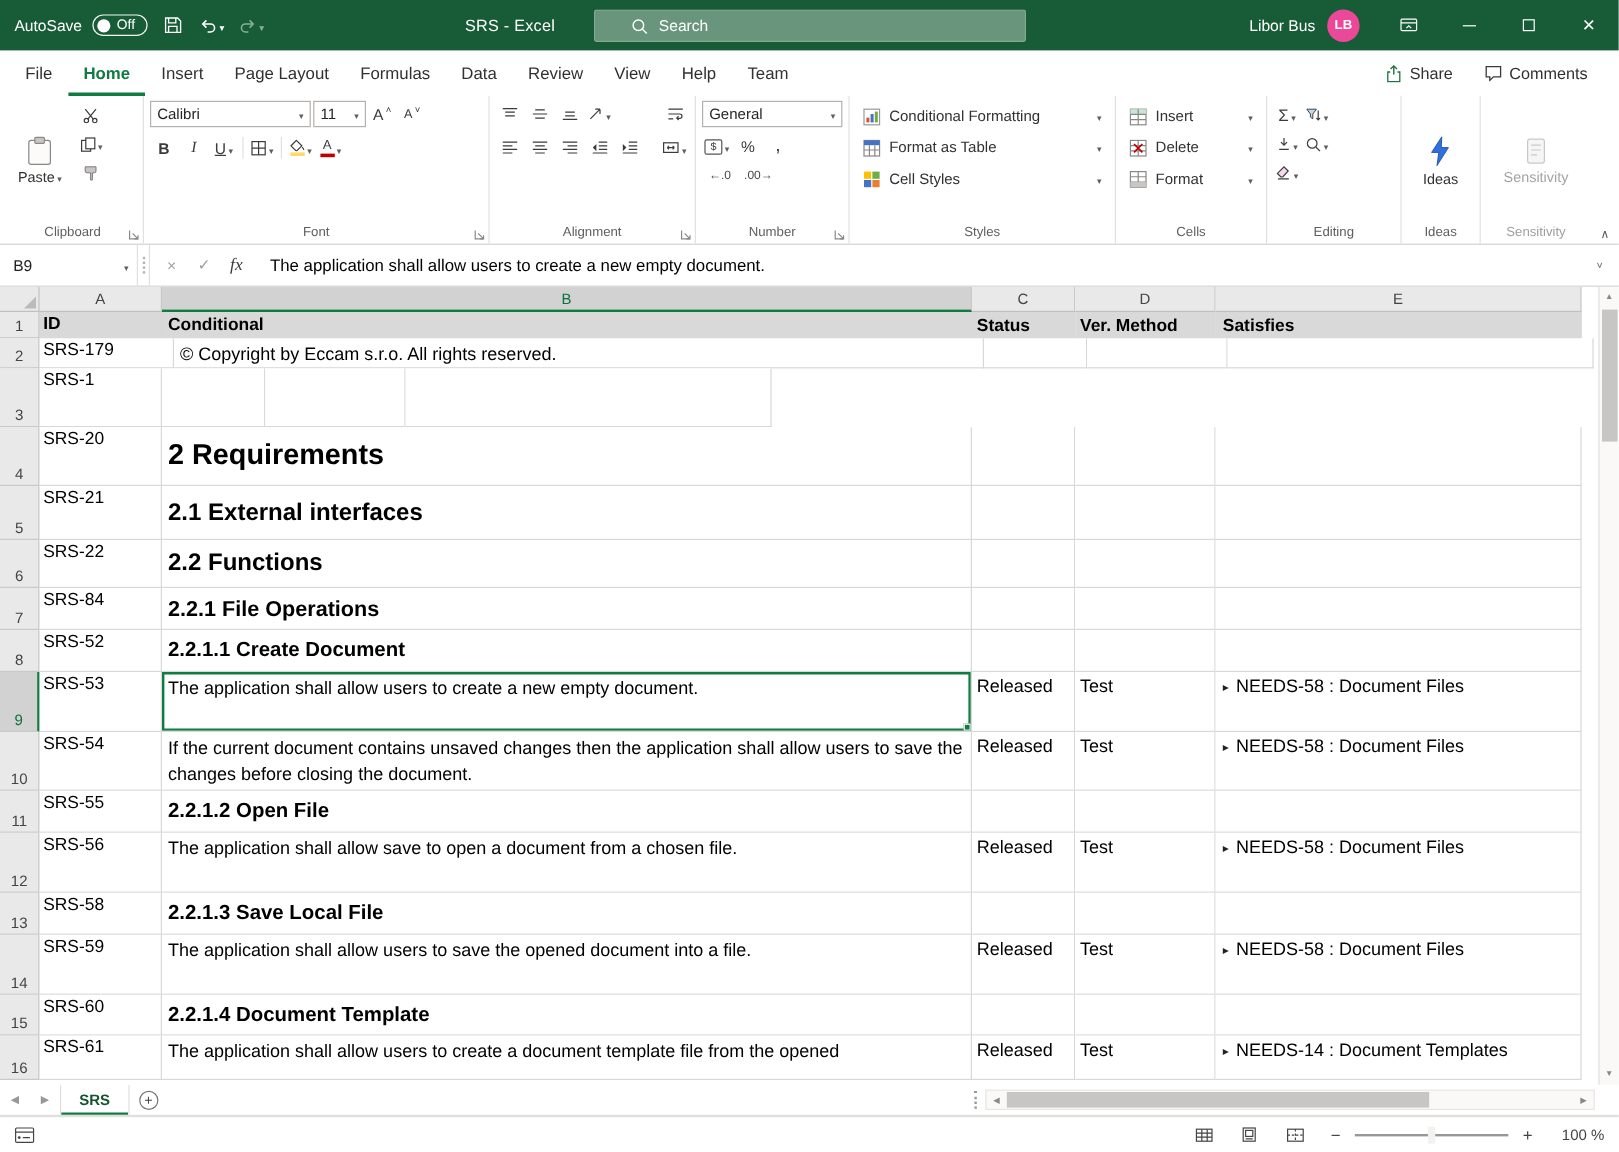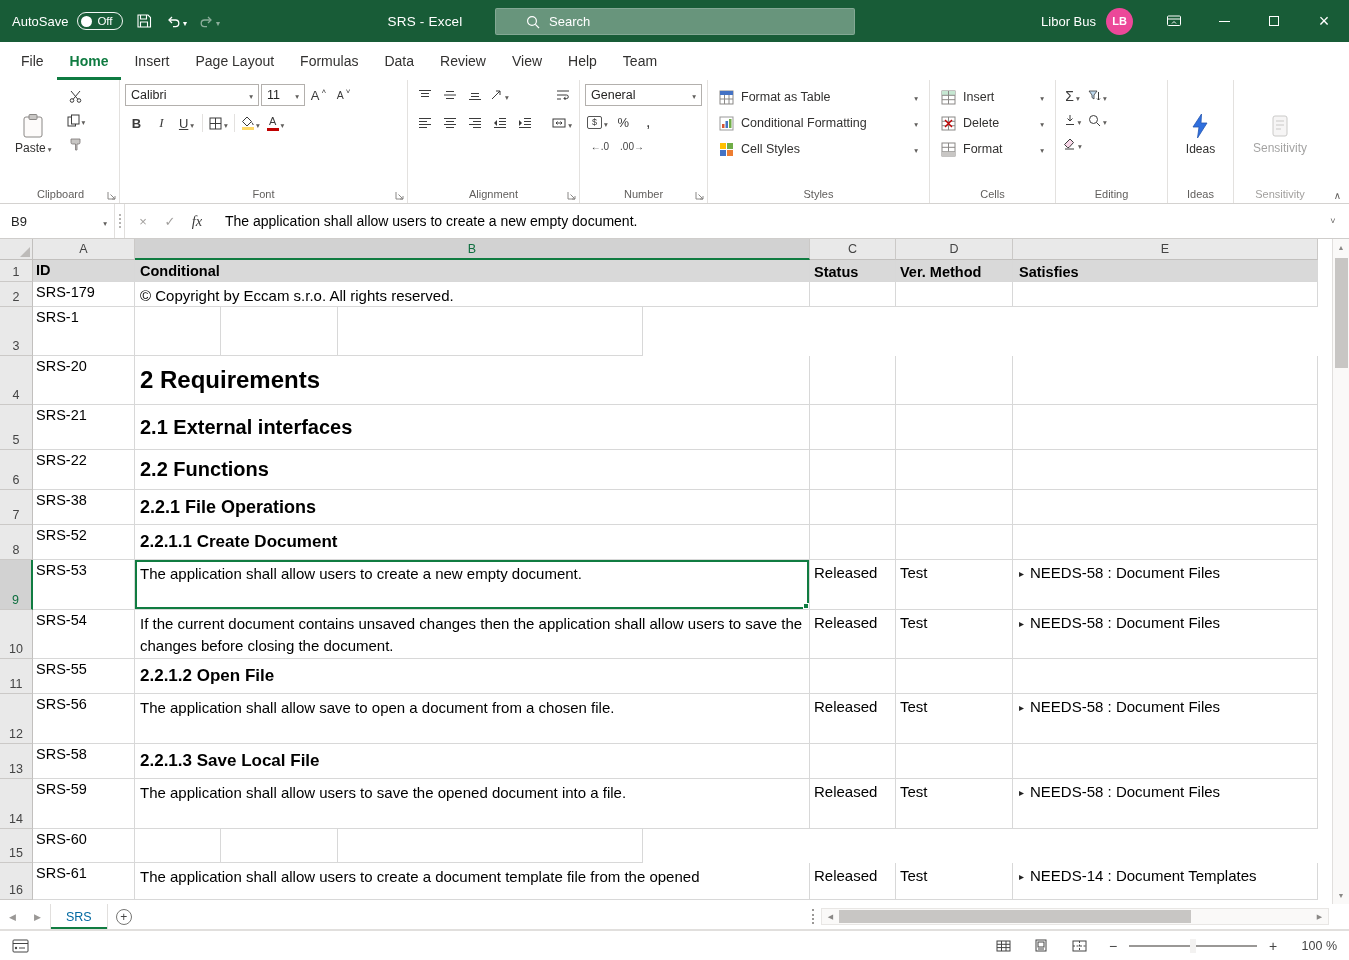--- a/index.html
+++ b/index.html
@@ -104,21 +104,21 @@
   .fillhandle{position:absolute;right:0;bottom:0;width:6px;height:6px;background:#107C41;border:1px solid #fff}
   .tri{font-size:10px;line-height:1.9;color:#222}
   .vscroll{position:absolute;right:0;top:0;bottom:0;width:17px;background:#FAF9F8;border-left:1px solid #E1DFDD;display:flex;flex-direction:column;align-items:center}
   .varrow{height:17px;display:flex;align-items:center;justify-content:center;color:#8A8886;font-size:7px;width:100%}
   .vthumb{width:13px;background:#C8C6C4;height:110px;margin-top:2px}
   .vspacer{flex:1}
 
   
   .sheetbar{flex:0 0 26px;display:flex;align-items:stretch;background:#fff;border-bottom:1px solid #E1DFDD}
   .sb-nav{width:25px;display:flex;align-items:center;justify-content:center;color:#9A9896;font-size:9px}
-  .sheettab{padding:0 15px;display:flex;align-items:center;font-size:12.5px;font-weight:400;color:#0369a1;border-right:1px solid #E1DFDD;border-left:1px solid #E1DFDD;box-shadow:inset 0 -2px 0 #107C41;background:#fff}
+  .sheettab{padding:0 15px;display:flex;align-items:center;font-size:12.5px;font-weight:700;color:#14532d;border-right:1px solid #E1DFDD;border-left:1px solid #E1DFDD;box-shadow:inset 0 -2px 0 #107C41;background:#fff}
   .sb-add{width:32px;display:flex;align-items:center;justify-content:center}
   .sb-add-circle{width:16px;height:16px;border-radius:50%;border:1px solid #767674;color:#444;display:flex;align-items:center;justify-content:center;font-size:12px;line-height:0}
   .sb-spacer{flex:1}
   .sb-split{height:15px;border-left:2px dotted #9A9896;margin:5px 7px 0 0}
   .hscroll{display:flex;align-items:center;width:508px;margin:4px 20px 0 0;height:17px;background:#FAF9F8;border:1px solid #E8E6E4}
   .hs-arrow{width:17px;height:100%;display:flex;align-items:center;justify-content:center;color:#8A8886;font-size:7px}
   .hs-track{flex:1;height:100%;position:relative}
   .hs-thumb{position:absolute;left:0;top:1px;bottom:1px;width:352px;background:#C8C6C4}
 
   
@@ -204,20 +204,36 @@
         <div class="rtab active">Home</div>
         <div class="rtab">Insert</div>
         <div class="rtab">Page Layout</div>
         <div class="rtab">Formulas</div>
         <div class="rtab">Data</div>
         <div class="rtab">Review</div>
         <div class="rtab">View</div>
         <div class="rtab">Help</div>
         <div class="rtab">Team</div>
       </div>
+    <div class="tab-actions">
+      <span class="action-btn">
+        <svg width="15" height="15" viewBox="0 0 15 15">
+            <path d="M7.5 1v7" stroke="#217346" fill="none" stroke-width="1.2"></path>
+            <path d="M4.8 3.5L7.5 1l2.7 2.5" fill="none" stroke="#217346" stroke-width="1.2"></path>
+            <path d="M4.5 6H2.5v8h10V6h-2" fill="none" stroke="#217346" stroke-width="1.1"></path>
+          </svg>
+        <span>Share</span>
+      </span>
+      <span class="action-btn">
+        <svg width="15" height="14" viewBox="0 0 15 14">
+            <path d="M1.5 1.5h12v8.5H7.5l-3 3v-3h-3z" fill="none" stroke="#3b3b3b" stroke-width="1.1"></path>
+          </svg>
+        <span>Comments</span>
+      </span>
+    </div>
   </div>
 
   <div class="ribbon">
 
     <div class="rgroup" style="width:118px">
       <div class="rg-body">
         <span class="bigbtn">
           <svg width="22" height="25" viewBox="0 0 22 25">
               <rect x="2" y="4" width="18" height="20" rx="2" fill="#FDFBFA" stroke="#8A8886"></rect>
               <rect x="7" y="1.5" width="8" height="5" rx="1" fill="#C8C6C4" stroke="#8A8886"></rect>
@@ -427,38 +443,38 @@
             <path d="M1 1v7h7" fill="none" stroke="#8A8886"></path>
             <path d="M3.5 3.5L8 8M8 5v3H5" fill="none" stroke="#8A8886"></path>
           </svg></span>
     </div>
 
     <div class="rgroup" style="width:222px">
       <div class="rg-col">
         <span class="stylerow">
           <span class="st-ic">
               <svg width="15" height="15" viewBox="0 0 15 15">
-                <rect x="1" y="1" width="13" height="13" fill="#fff" stroke="#8A8886"></rect>
-                <rect x="1" y="1" width="13" height="4" fill="#4472C4"></rect>
-                <path d="M1 9h13M5.5 5v9M10 5v9" stroke="#8A8886"></path>
-              </svg>
-            </span>
-          <span class="st-label">Format as Table</span>
-            <span class="caret"></span>
-        </span>
-        <span class="stylerow">
-          <span class="st-ic">
-              <svg width="15" height="15" viewBox="0 0 15 15">
                 <rect x="1" y="1" width="13" height="13" fill="#fff" stroke="#999"></rect>
                 <rect x="3" y="8" width="2.5" height="4" fill="#D65532"></rect>
                 <rect x="6.5" y="5" width="2.5" height="7" fill="#4472C4"></rect>
                 <rect x="10" y="3" width="2.5" height="9" fill="#70AD47"></rect>
               </svg>
             </span>
           <span class="st-label">Conditional Formatting</span>
+            <span class="caret"></span>
+        </span>
+        <span class="stylerow">
+          <span class="st-ic">
+              <svg width="15" height="15" viewBox="0 0 15 15">
+                <rect x="1" y="1" width="13" height="13" fill="#fff" stroke="#8A8886"></rect>
+                <rect x="1" y="1" width="13" height="4" fill="#4472C4"></rect>
+                <path d="M1 9h13M5.5 5v9M10 5v9" stroke="#8A8886"></path>
+              </svg>
+            </span>
+          <span class="st-label">Format as Table</span>
             <span class="caret"></span>
         </span>
         <span class="stylerow">
           <span class="st-ic">
               <svg width="15" height="15" viewBox="0 0 15 15">
                 <rect x="1" y="1" width="6" height="6" fill="#FFC000"></rect>
                 <rect x="8" y="1" width="6" height="6" fill="#70AD47"></rect>
                 <rect x="1" y="8" width="6" height="6" fill="#4472C4"></rect>
                 <rect x="8" y="8" width="6" height="6" fill="#ED7D31"></rect>
               </svg>
@@ -624,21 +640,21 @@
               <span>Conditional</span>
             </div>
             <div class="cell c" style="width: 86px;">Status</div>
             <div class="cell d" style="width: 117px;">Ver. Method</div>
             <div class="cell e" style="width: 305px;">
               <span>Satisfies</span>
             </div>
           </div>
           <div class="grow" style="height: 25px;">
             <div class="rowh">2</div>
-            <div class="cell a" style="width: 102px;">SRS-179</div>
+            <div class="cell a" style="width: 112px;">SRS-179</div>
             <div class="cell b desc body" style="width: 675px;">
               <span>© Copyright by Eccam s.r.o. All rights reserved.</span>
             </div>
             <div class="cell c" style="width: 86px;"></div>
             <div class="cell d" style="width: 117px;"></div>
             <div class="cell e" style="width: 305px;"></div>
           </div>
           <div class="grow" style="height: 49px;">
             <div class="rowh">3</div>
             <div class="cell a" style="width: 102px;">SRS-1</div>
@@ -671,21 +687,21 @@
             <div class="cell a" style="width: 102px;">SRS-22</div>
             <div class="cell b desc h3" style="width: 675px;">
               <span>2.2 Functions</span>
             </div>
             <div class="cell c" style="width: 86px;"></div>
             <div class="cell d" style="width: 117px;"></div>
             <div class="cell e" style="width: 305px;"></div>
           </div>
           <div class="grow" style="height: 35px;">
             <div class="rowh">7</div>
-            <div class="cell a" style="width: 102px;">SRS-38</div>
+            <div class="cell a" style="width: 102px;">SRS-84</div>
             <div class="cell b desc h4" style="width: 675px;">
               <span>2.2.1 File Operations</span>
             </div>
             <div class="cell c" style="width: 86px;"></div>
             <div class="cell d" style="width: 117px;"></div>
             <div class="cell e" style="width: 305px;"></div>
           </div>
           <div class="grow" style="height: 35px;">
             <div class="rowh">8</div>
             <div class="cell a" style="width: 102px;">SRS-52</div>
@@ -765,20 +781,23 @@
             <div class="cell c" style="width: 86px;">Released</div>
             <div class="cell d" style="width: 117px;">Test</div>
             <div class="cell e" style="width: 305px;">
               <span class="tri">▸</span>
               <span>NEEDS-58 : Document Files</span>
             </div>
           </div>
           <div class="grow" style="height: 34px;">
             <div class="rowh">15</div>
             <div class="cell a" style="width: 102px;">SRS-60</div>
+            <div class="cell b desc h5" style="width: 675px;">
+              <span>2.2.1.4 Document Template</span>
+            </div>
             <div class="cell c" style="width: 86px;"></div>
             <div class="cell d" style="width: 117px;"></div>
             <div class="cell e" style="width: 305px;"></div>
           </div>
           <div class="grow" style="height: 37px;">
             <div class="rowh">16</div>
             <div class="cell a" style="width: 102px;">SRS-61</div>
             <div class="cell b desc body" style="width: 675px;">
               <span>The application shall allow users to create a document template file from the opened</span>
             </div>

